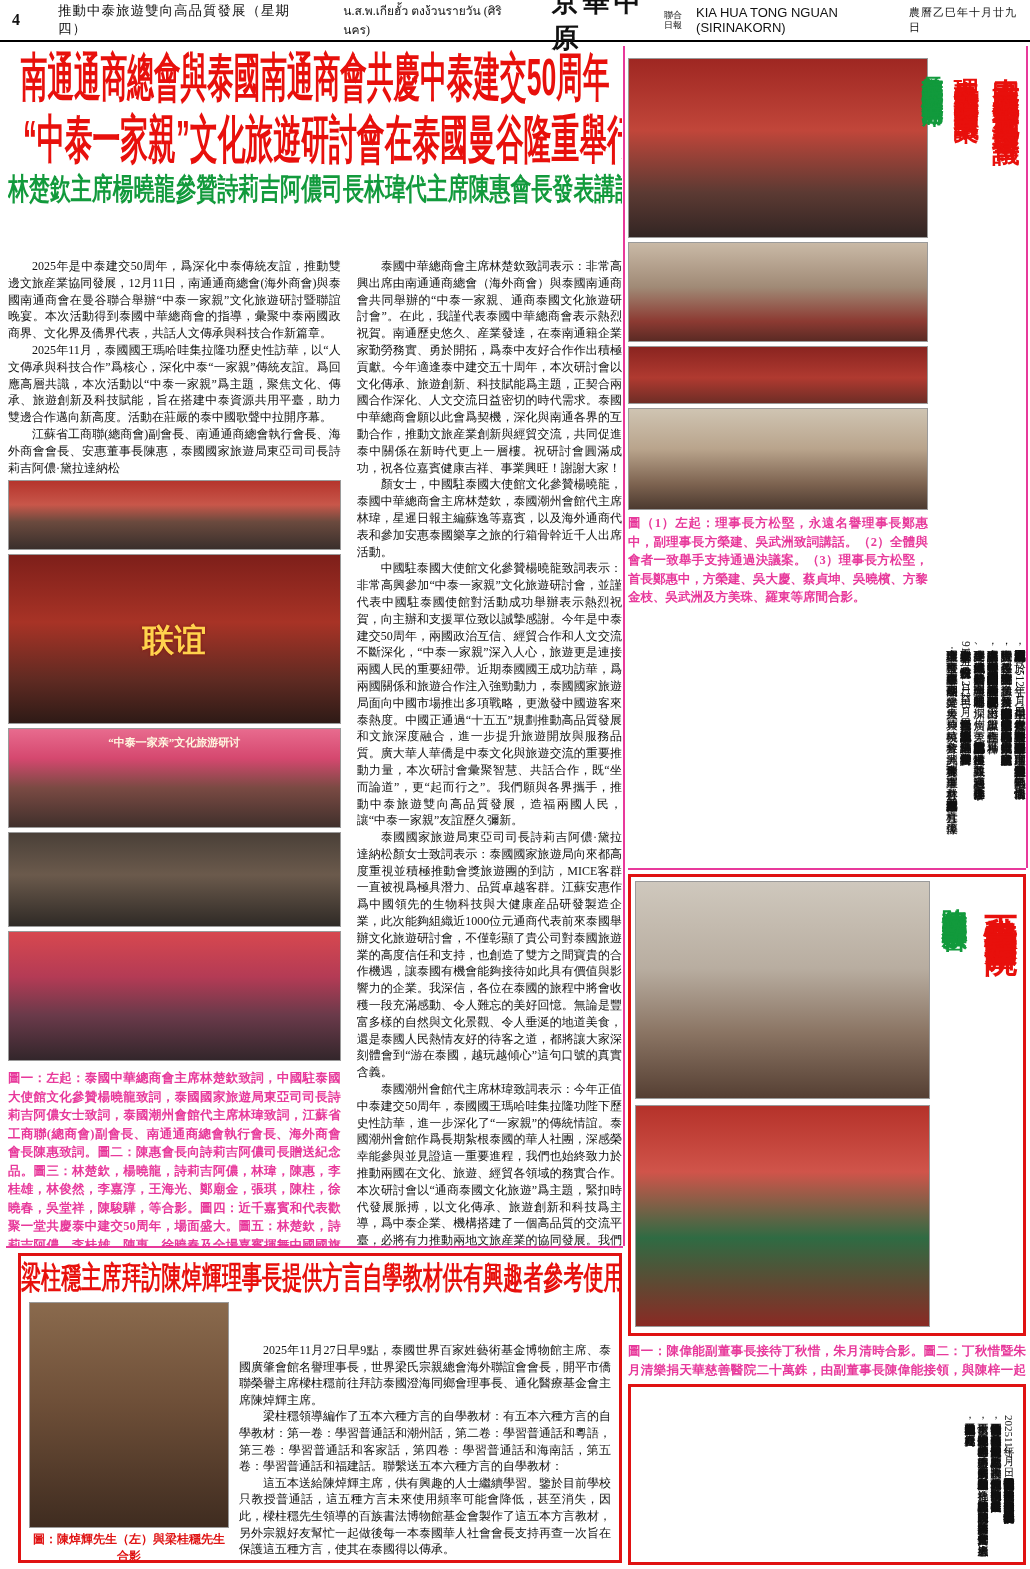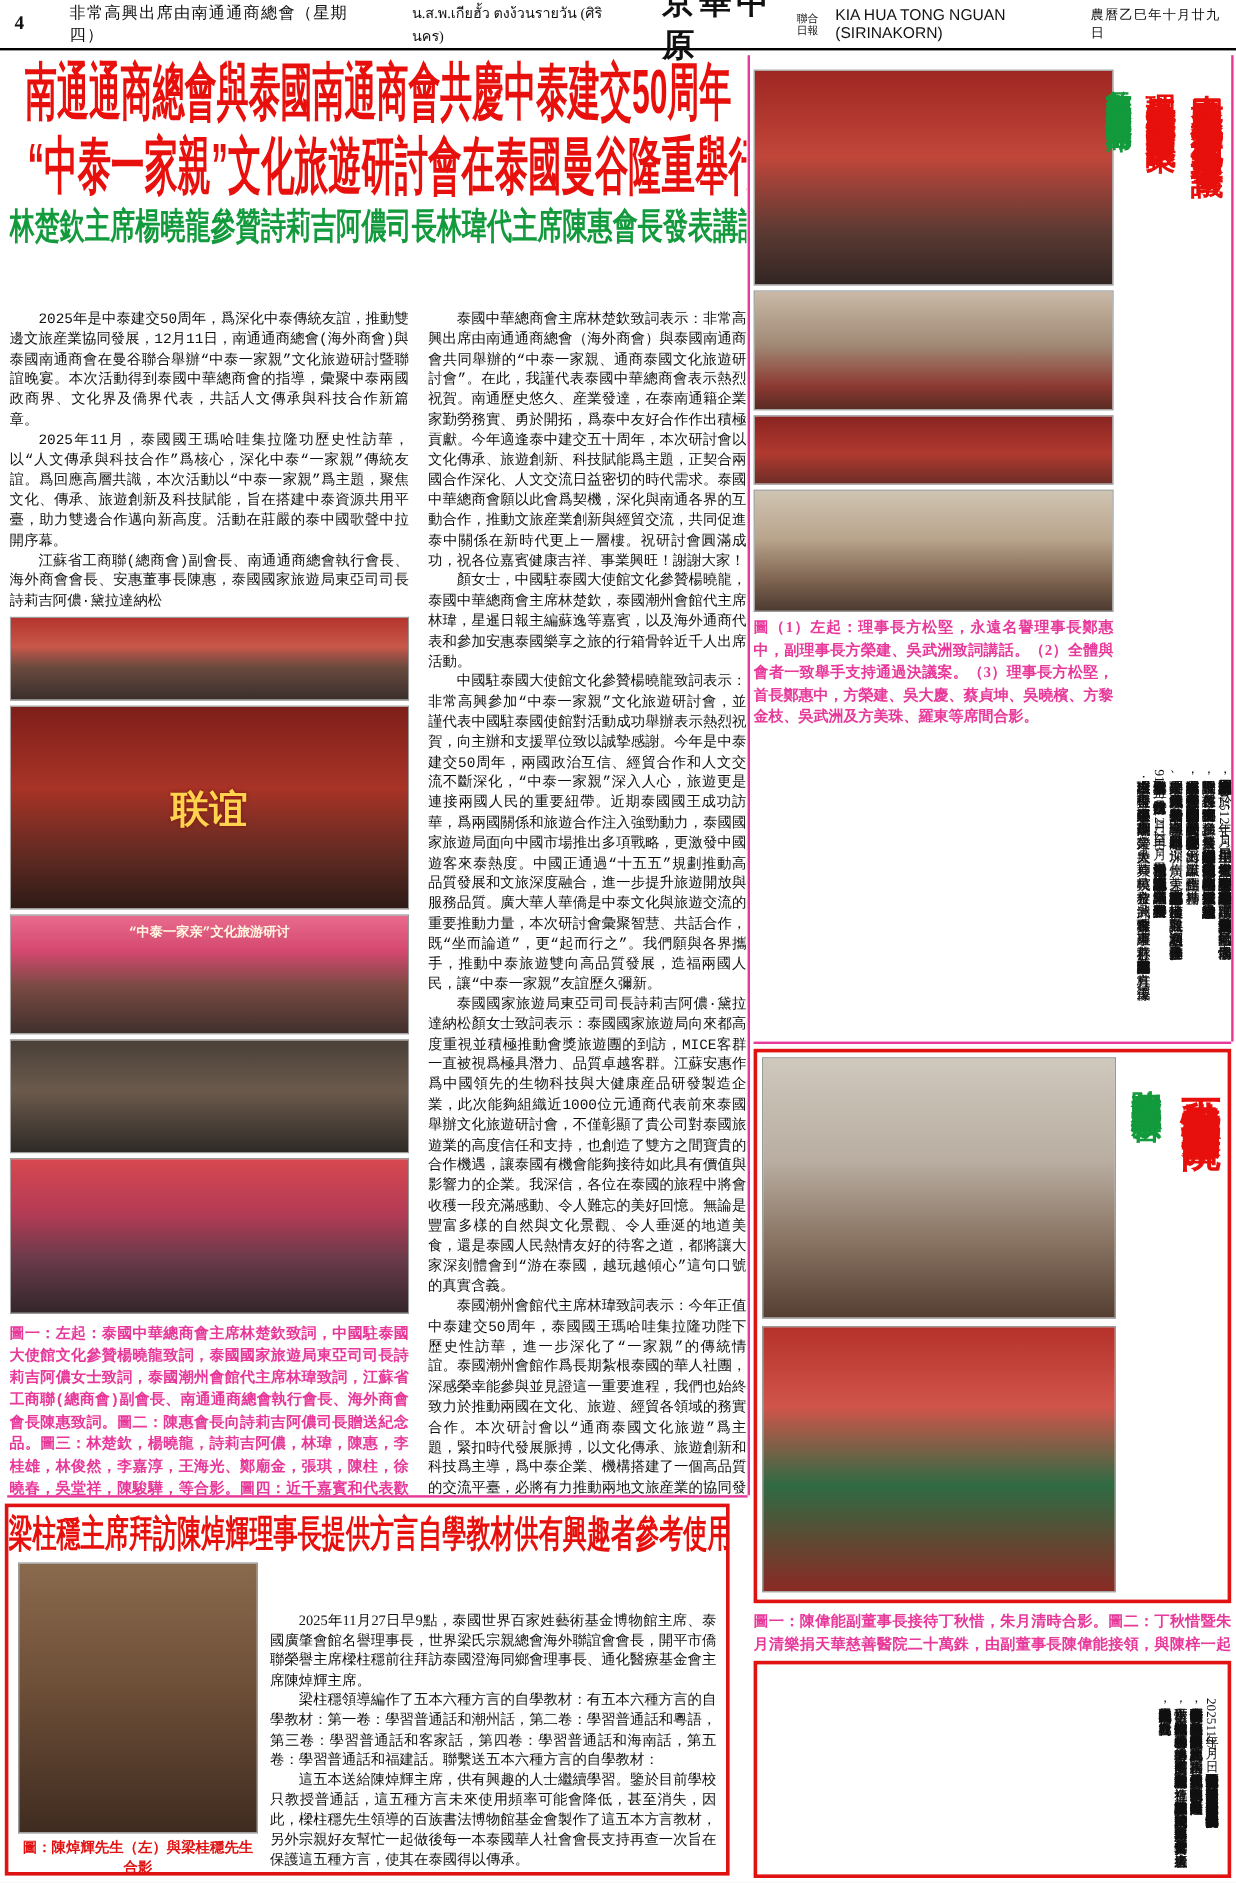--- a/index.html
+++ b/index.html
@@ -17,21 +17,21 @@
   .mast-sub{font-size:9px;line-height:10px;margin-left:0;font-weight:normal;width:20px;}
   .mast-en{font-size:13px;margin-left:14px;font-family:"Liberation Sans","DejaVu Sans",sans-serif;}
   .hlunar{font-size:11px;margin-left:auto;letter-spacing:1px;}
   
   .main{position:absolute;left:8px;top:46px;width:614px;height:1200px;overflow:hidden;}
   .mh1{color:#e8100c;font-size:52px;line-height:62px;white-space:nowrap;width:1200px;
        transform:scaleX(0.512);transform-origin:0 0;text-align:center;margin:0;}
   .mh1.l2{transform:scaleX(0.535);}
   .msub{color:#129a3c;font-size:30px;line-height:33px;white-space:nowrap;width:880px;
         transform:scaleX(0.698);transform-origin:0 0;text-align:center;margin:2px 0 0 0;}
-  .cols{position:absolute;left:0;top:212px;width:614px;height:1040px;display:flex;gap:16px;overflow:hidden;font-family:Liberation Mono, monospace;}
+  .cols{position:absolute;left:0;top:212px;width:614px;height:1040px;display:flex;gap:16px;overflow:hidden;}
   .colL{width:336px;overflow:hidden;}
   .colM{width:268px;overflow:hidden;}
   .cols p{margin:0;font-size:12px;line-height:16.8px;text-align:justify;text-indent:2em;}
   
   .ph{position:relative;width:100%;box-sizing:border-box;border:1px solid #9a9a9a;margin-top:4px;overflow:hidden;}
   .ph .ovl{position:absolute;left:0;right:0;text-align:center;color:#fff;font-weight:bold;}
   .ph-officials{height:70px;background:linear-gradient(180deg,#b5342c 0%,#c8574a 35%,#6b4a3e 60%,#3a2f2c 100%);}
   .ph-banquet{height:170px;background:linear-gradient(180deg,#7e1f1a 0%,#a83326 40%,#5e2a22 75%,#2e1a16 100%);}
   .ph-banquet .ovl{top:38%;font-size:32px;color:#ffd34d;text-shadow:0 0 3px #7e0f0f;}
   .ph-stage{height:100px;background:linear-gradient(180deg,#e86b8e 0%,#d5486f 30%,#7a4a43 60%,#40302c 100%);}
@@ -67,38 +67,38 @@
                 border:3px solid #e01212;display:flex;}
   .don-photos{width:303px;padding:4px;box-sizing:border-box;display:flex;flex-direction:column;gap:6px;}
   .don-heads{flex:1;writing-mode:vertical-rl;padding-top:12px;}
   .don-h1{color:#e8100c;font-size:33px;letter-spacing:2px;margin-left:6px;}
   .don-h2{color:#129a3c;font-size:25px;letter-spacing:1px;margin-left:4px;}
   .don-cap{position:absolute;left:0;top:468px;width:398px;height:38px;overflow:hidden;}
   .don-body{position:absolute;left:0;top:510px;width:398px;height:181px;box-sizing:border-box;
             border:3px solid #e01212;padding:6px 8px;writing-mode:vertical-rl;overflow:hidden;
             font-size:11px;line-height:13px;}
   
-  .visit{position:absolute;left:4px;top:1253px;width:604px;height:310px;box-sizing:border-box;
+  .visit{position:absolute;left:18px;top:1253px;width:604px;height:310px;box-sizing:border-box;
          border:3px solid #e01212;overflow:hidden;}
   .visit-h1{color:#e8100c;font-size:31px;line-height:40px;white-space:nowrap;width:920px;
             transform:scaleX(0.648);transform-origin:0 0;text-align:center;margin:2px 0 0 0;}
   .visit-row{display:flex;padding:4px 8px 0 8px;gap:10px;}
   .visit-photo-wrap{width:200px;flex:none;}
   .visit-cap{color:#e01212;font-weight:bold;font-size:12px;margin-top:3px;text-align:center;}
   .visit-text{flex:1;overflow:hidden;height:252px;margin-top:40px;}
   .visit-text p{margin:0;font-size:12px;line-height:16.6px;text-align:justify;text-indent:2em;}
 </style>
 </head>
 <body>
 
 <div class="page">
 
   <div class="topbar">
     <span class="pagenum">4</span>
-    <span class="hdate">非常高興出席由南通通商總會（星期四）</span>
+    <span class="hdate">推動中泰旅遊雙向高品質發展（星期四）</span>
     <span class="hthai">น.ส.พ.เกียฮั้ว ตงง้วนรายวัน (ศิรินคร)</span>
     <span class="mast">
       <span class="mast-cn">京華中原</span>
       <span class="mast-sub">
         <span>聯合</span><br>
         <span>日報</span>
       </span>
       <span class="mast-en">KIA HUA TONG NGUAN (SIRINAKORN)</span>
     </span>
     <span class="hlunar">農曆乙巳年十月廿九日</span>

